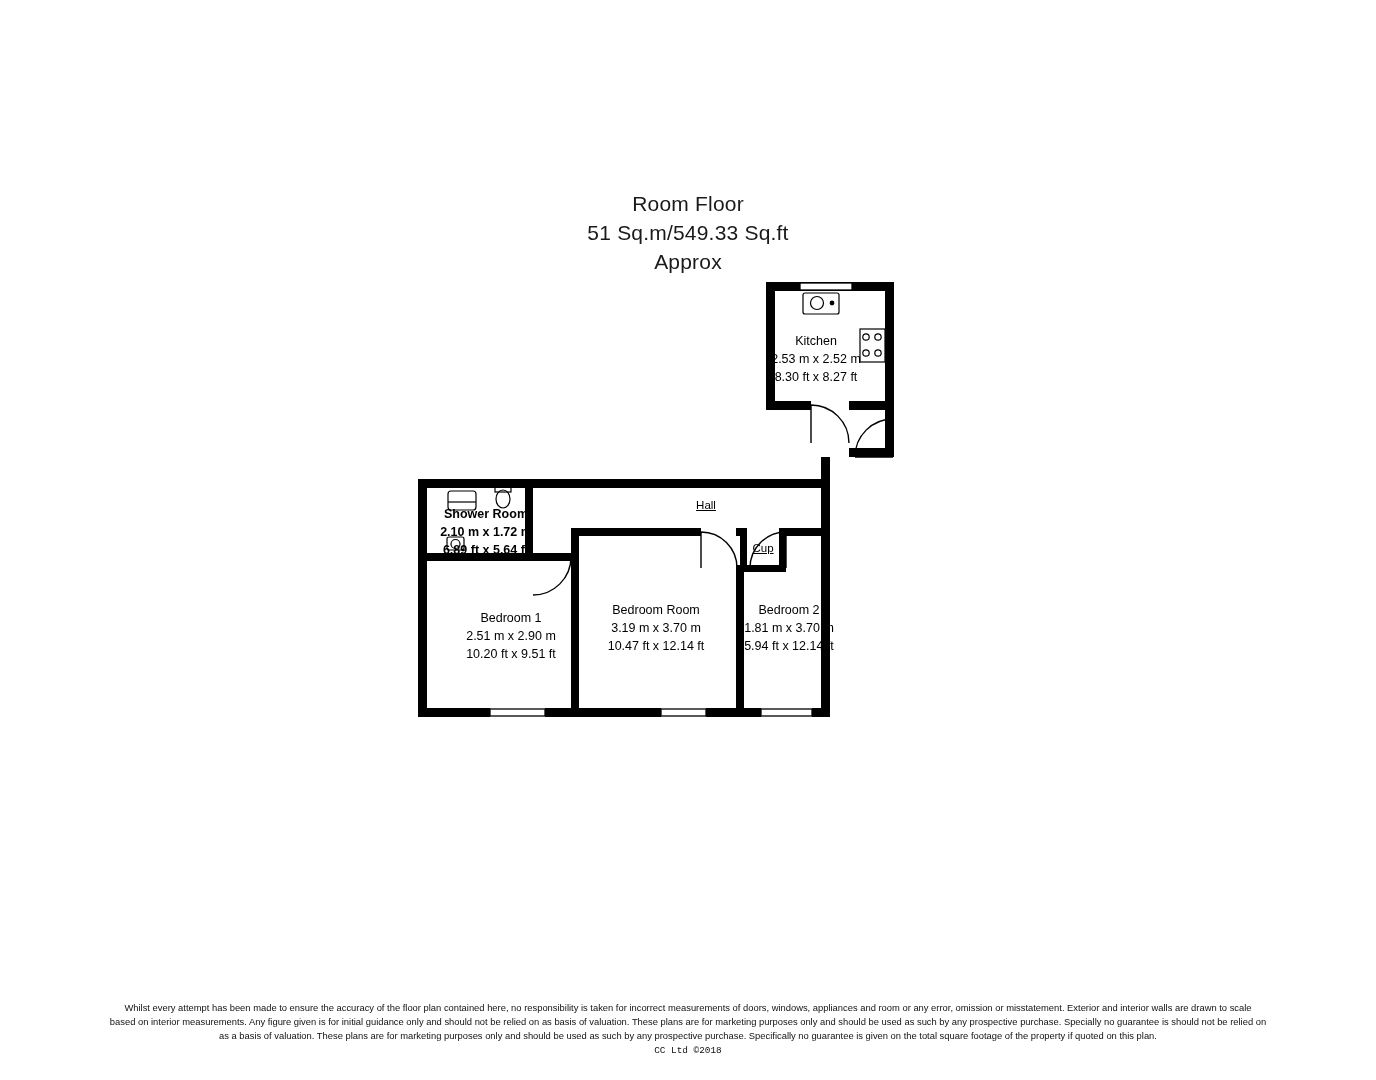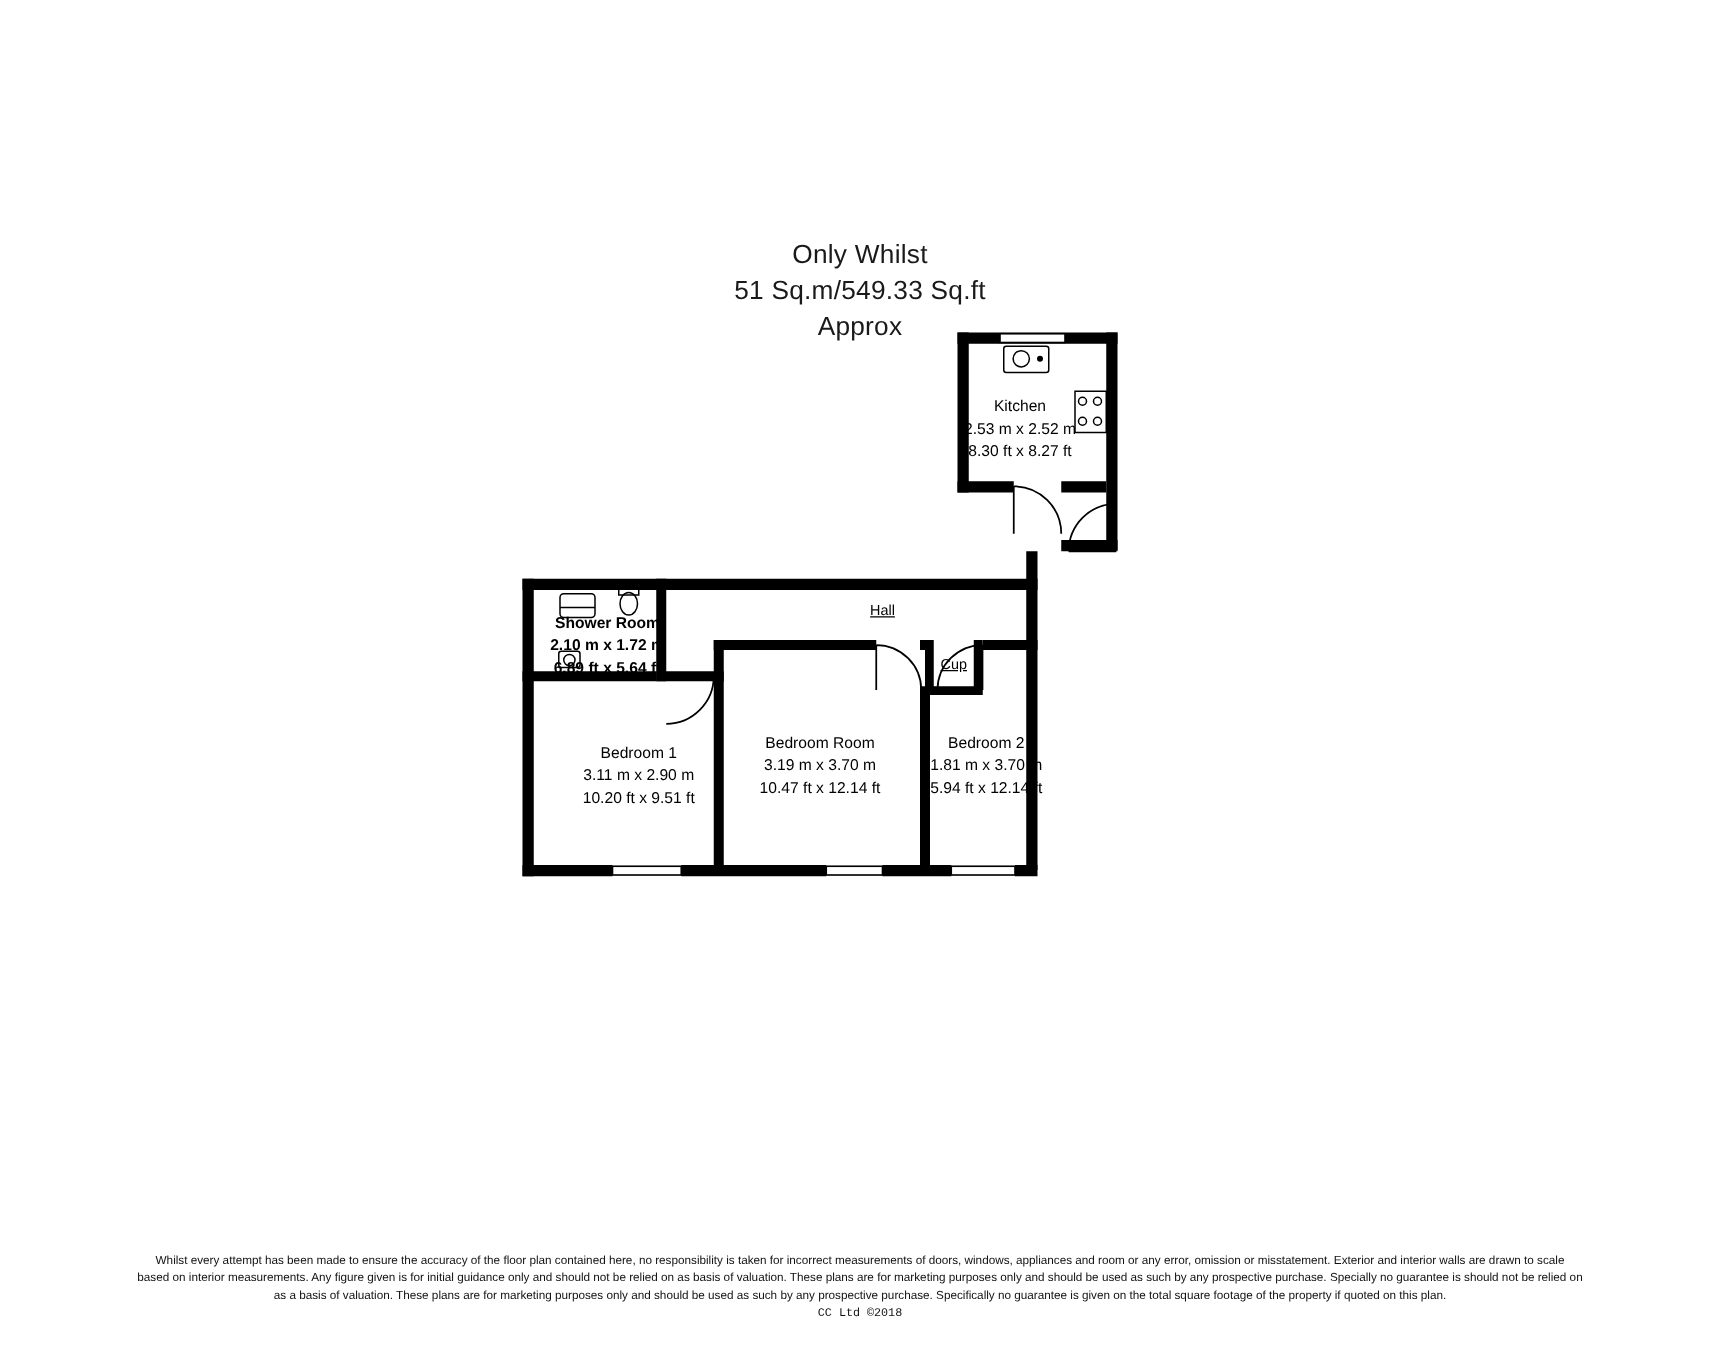--- a/index.html
+++ b/index.html
@@ -31,21 +31,21 @@
     letter-spacing: 0.2px;
   }
   #title-block .t-line.main {
     font-size: 21px;
   }
 
   
   #plan {
     position: absolute;
     left: 0;
-    top: 0;
+    top: 16px;
     width: 1376px;
     height: 1000px;
   }
 
   
   .room-label {
     position: absolute;
     text-align: center;
     font-size: 12.5px;
     line-height: 1.42;
@@ -79,21 +79,21 @@
     padding: 0 28px;
     box-sizing: border-box;
   }
   #footer .f-line { display: block; text-align: center; }
   #footer .f-copy { display: block; margin-top: 1px; font-family: Liberation Mono, monospace; }
 </style>
 </head>
 <body>
 
 <div id="title-block">
-  <div class="t-line main">Only Whilst</div>
+  <div class="t-line main">Room Floor</div>
   <div class="t-line">51 Sq.m/549.33 Sq.ft</div>
   <div class="t-line">Approx</div>
 </div>
 
 <div id="plan">
 
   <svg width="1376" height="1000" viewBox="0 0 1376 1000">
 
     <g fill="#000000">
 
@@ -195,21 +195,21 @@
   </div>
 
   <div class="room-label" style="left:486px; top:490px;font-weight:bold;">
     <div class="rl-name">Shower Room</div>
     <div class="rl-dim">2.10 m x 1.72 m</div>
     <div class="rl-dim">6.89 ft x 5.64 ft</div>
   </div>
 
   <div class="room-label" style="left:511px; top:594px;">
     <div class="rl-name">Bedroom 1</div>
-    <div class="rl-dim">3.11 m x 2.90 m</div>
+    <div class="rl-dim">2.51 m x 2.90 m</div>
     <div class="rl-dim">10.20 ft x 9.51 ft</div>
   </div>
 
   <div class="room-label" style="left:656px; top:586px;">
     <div class="rl-name">Bedroom Room</div>
     <div class="rl-dim">3.19 m x 3.70 m</div>
     <div class="rl-dim">10.47 ft x 12.14 ft</div>
   </div>
 
   <div class="room-label" style="left:789px; top:586px;">

